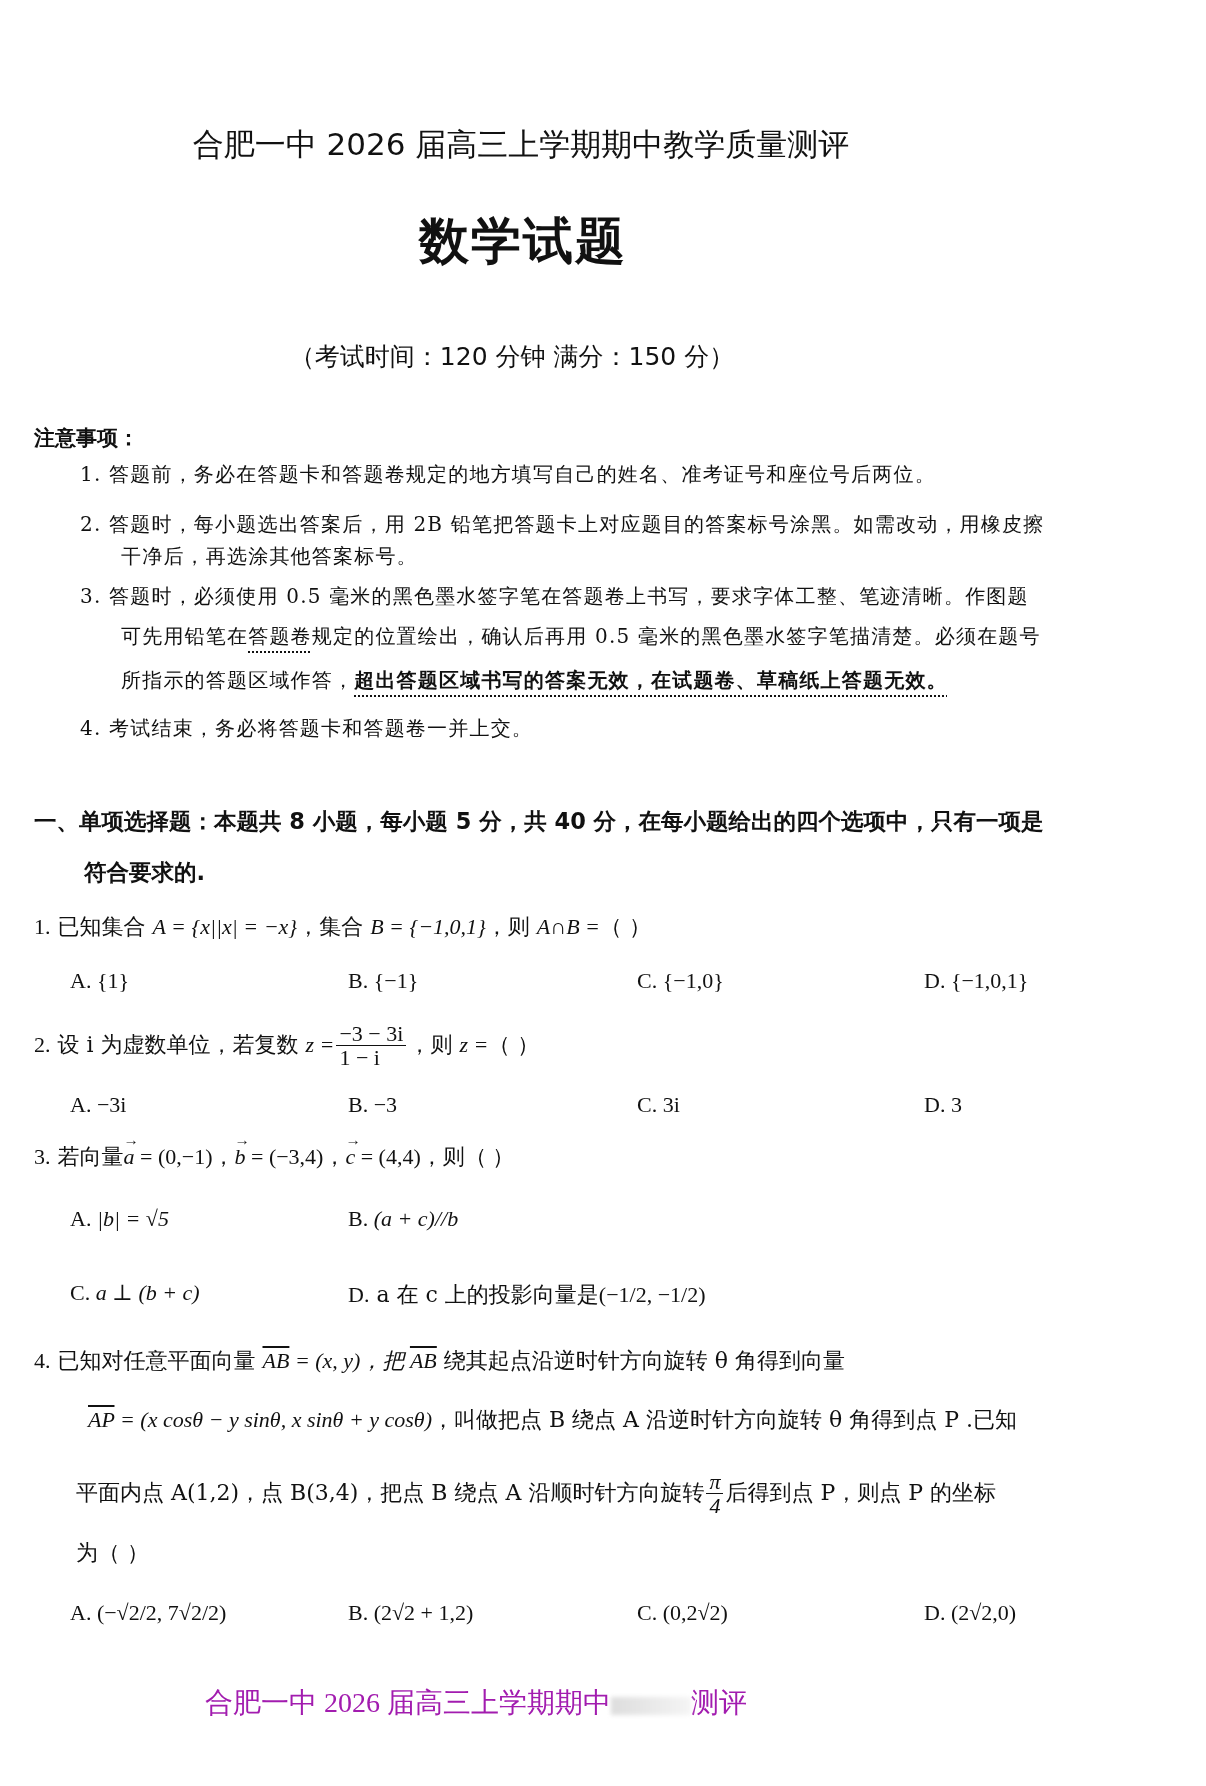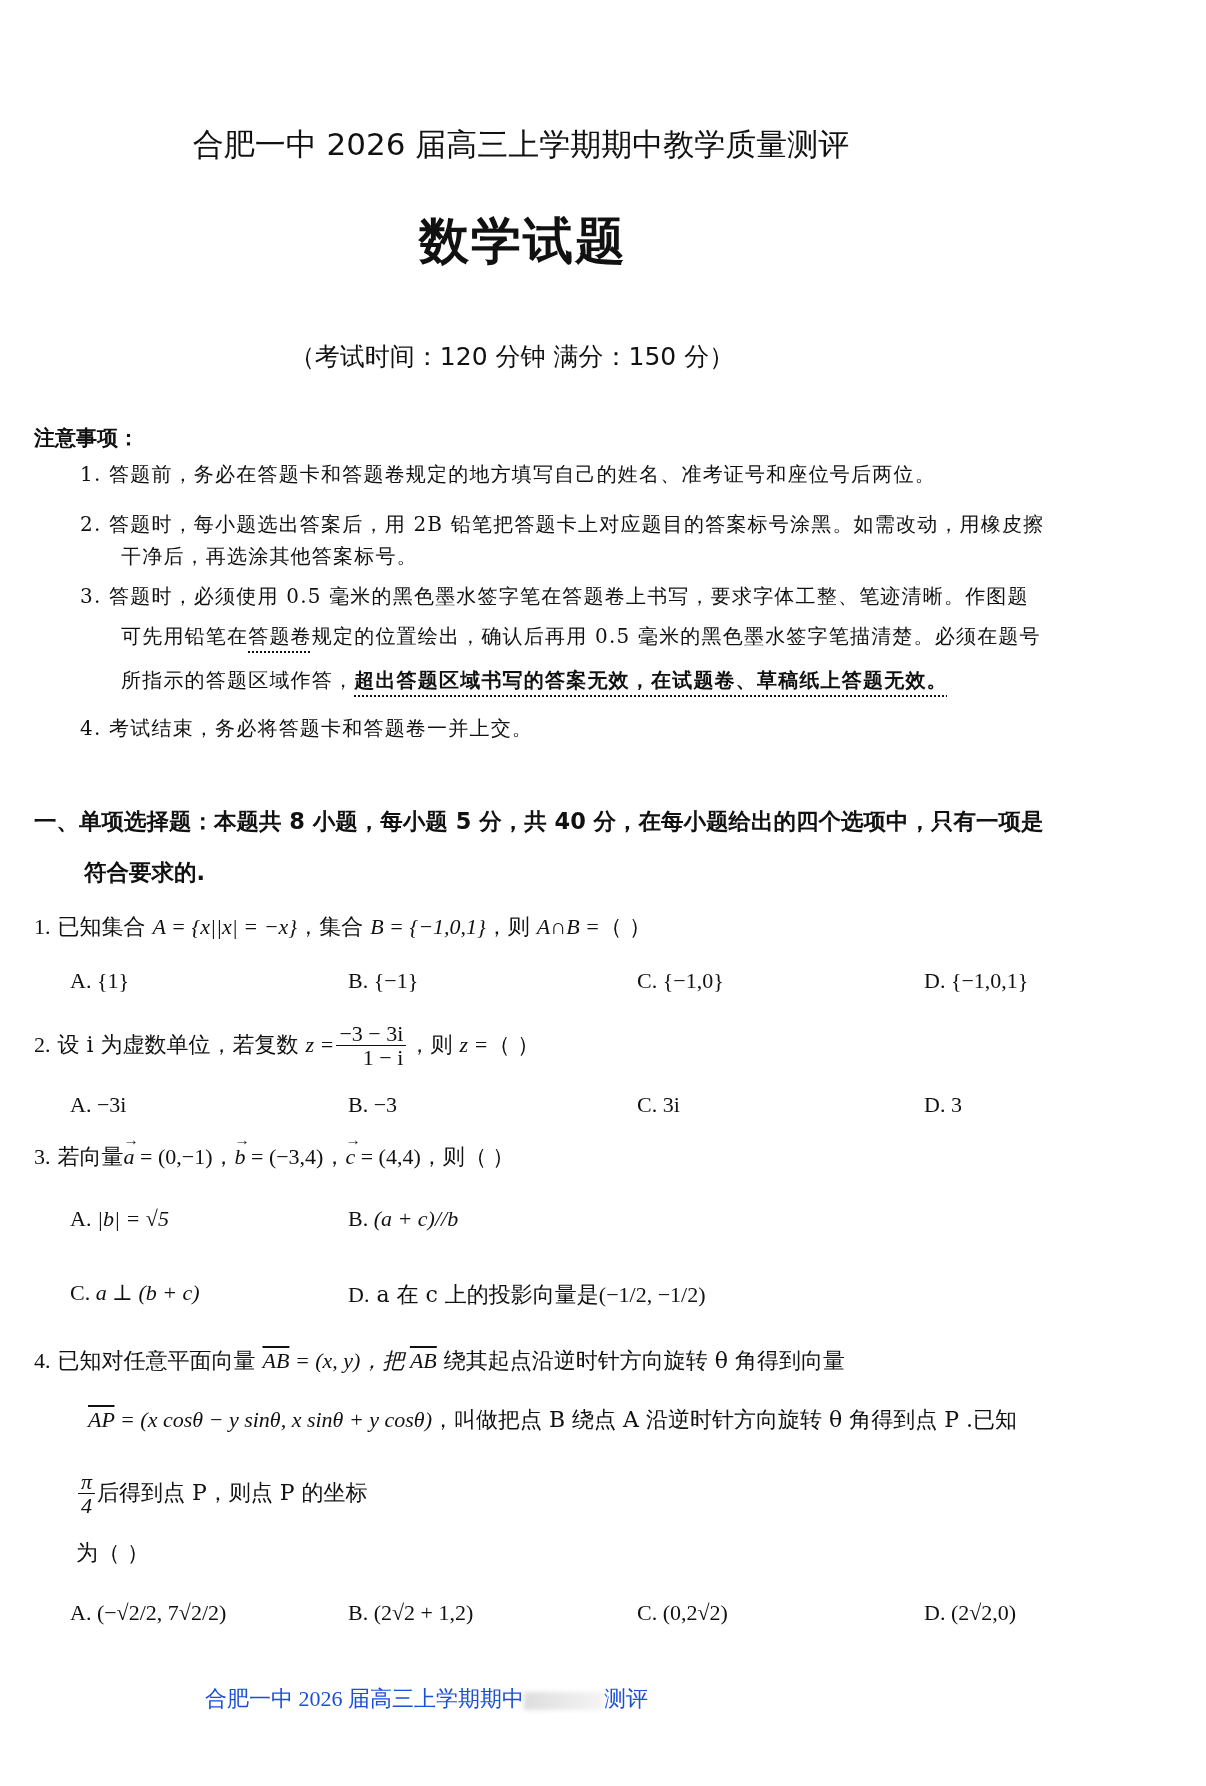--- a/index.html
+++ b/index.html
@@ -14,27 +14,27 @@
   .header-title { left: 0; width: 1042px; text-align: center; top: 124px; font-size: 31px; font-weight: normal; letter-spacing: 0px; }
   .main-title { left: 0; width: 1046px; text-align: center; top: 208px; font-size: 50px; font-weight: bold; letter-spacing: 2px; }
   .exam-info { left: 0; width: 1024px; text-align: center; top: 340px; font-size: 25px; }
   .notice-head { left: 34px; top: 424px; font-size: 21px; font-weight: bold; }
   .notice-line { font-size: 20px; letter-spacing: 1.2px; }
   .emph { font-weight: bold; text-decoration: underline dotted; text-underline-offset: 8px; }
   .dots { text-decoration: underline dotted; text-underline-offset: 8px; }
   .section-head { left: 34px; font-size: 22.5px; font-weight: bold; }
   .q { font-size: 22px; }
   .opt { font-size: 22px; }
-  .frac { display: inline-flex; flex-direction: column; align-items: flex-end; vertical-align: middle; line-height: 1.05; margin: 0 2px; }
+  .frac { display: inline-flex; flex-direction: column; align-items: flex-start; vertical-align: middle; line-height: 1.05; margin: 0 2px; }
   .frac .num { border-bottom: 1.5px solid #111; padding: 0 3px; }
   .frac .den { padding: 0 3px; }
   .vec { position: relative; display: inline-block; }
   .vec::before { content: "\2192"; position: absolute; top: -0.85em; left: 0; font-size: 0.7em; font-style: normal; }
   .ovr { text-decoration: overline; }
-  .footer { left: 205px; top: 1684px; font-size: 22px; color: #1d4ed8; }
+  .footer { left: 205px; top: 1684px; font-size: 28px; color: #a21caf; }
   .blur { display: inline-block; width: 80px; height: 18px; background: linear-gradient(90deg, #ddd, #f5f5f5); vertical-align: middle; filter: blur(2px); }
 </style>
 </head>
 <body>
 
 <div class="abs header-title sans">合肥一中 2026 届高三上学期期中教学质量测评</div>
 <div class="abs main-title serif">数学试题</div>
 <div class="abs exam-info sans">（考试时间：120 分钟    满分：150 分）</div>
 
 <div class="abs notice-head sans">注意事项：</div>
@@ -100,21 +100,21 @@
 <div class="abs opt" style="left:348px; top:1280px;"><span class="serif">D.</span> <span>a 在 c 上的投影向量是</span><span class="serif">(−1/2, −1/2)</span></div>
 
 <div class="abs q" style="left:34px; top:1346px;">
   <span class="serif">4.</span>
   <span>已知对任意平面向量 </span><span class="math ovr">AB</span><span class="math"> = (x, y)，把 </span><span class="math ovr">AB</span><span> 绕其起点沿逆时针方向旋转 θ 角得到向量</span>
 </div>
 <div class="abs q" style="left:88px; top:1405px;">
   <span class="math ovr">AP</span><span class="math"> = (x cosθ − y sinθ, x sinθ + y cosθ)</span><span>，叫做把点 B 绕点 A 沿逆时针方向旋转 θ 角得到点 P .已知</span>
 </div>
 <div class="abs q" style="left:76px; top:1470px;">
-  <span class="frac math">
+  <span>平面内点 A(1,2)，点 B(3,4)，把点 B 绕点 A 沿顺时针方向旋转</span><span class="frac math">
       <span class="num">π</span>
       <span class="den">4</span>
     </span><span>后得到点 P，则点 P 的坐标</span>
 </div>
 <div class="abs q" style="left:76px; top:1538px;">为（    ）</div>
 
 <div class="abs opt serif" style="left:70px; top:1600px;"><span>A.</span> <span>(−√2/2, 7√2/2)</span></div>
 <div class="abs opt serif" style="left:348px; top:1600px;"><span>B.</span> <span>(2√2 + 1,2)</span></div>
 <div class="abs opt serif" style="left:637px; top:1600px;"><span>C.</span> <span>(0,2√2)</span></div>
 <div class="abs opt serif" style="left:924px; top:1600px;"><span>D.</span> <span>(2√2,0)</span></div>

